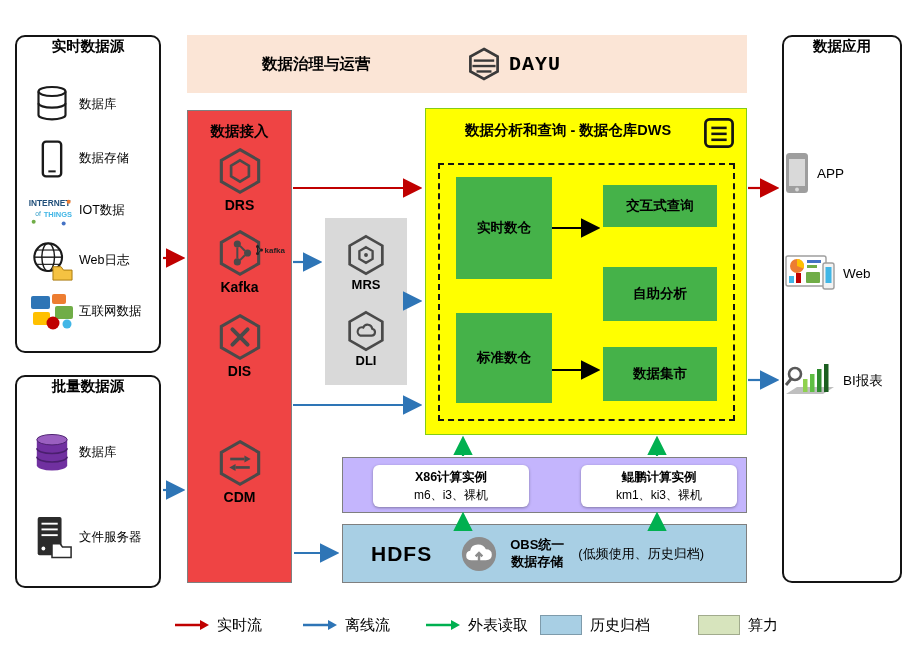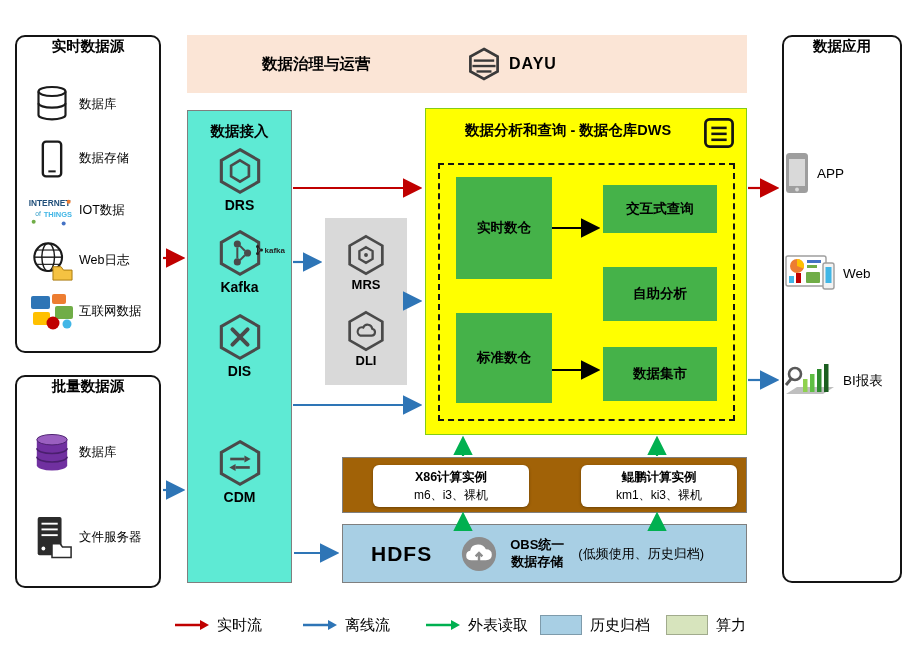--- a/index.html
+++ b/index.html
@@ -6,38 +6,38 @@
   .canvas{position:relative;width:914px;height:651px;background:#fff;overflow:hidden;
           font-family:"Liberation Sans","DejaVu Sans",sans-serif;color:#000;}
   .abs{position:absolute;}
   
   .panel{position:absolute;background:#fff;border:2px solid #141414;border-radius:10px;box-sizing:border-box;}
   .panel-title{text-align:center;font-weight:bold;font-size:14.5px;}
   .src-row{position:absolute;left:8px;right:4px;display:flex;align-items:center;}
   .src-ico{width:54px;display:flex;justify-content:center;align-items:center;flex:0 0 54px;}
   .src-label{font-size:12.5px;line-height:1.25;max-width:70px;}
   
-  .ingestion{position:absolute;background:#5eead4;border:1px solid #7f7f7f;box-sizing:border-box;}
+  .ingestion{position:absolute;background:#ef4444;border:1px solid #7f7f7f;box-sizing:border-box;}
   .ing-title{text-align:center;font-weight:bold;font-size:14.5px;padding-top:11px;}
   .ing-item{position:absolute;left:0;right:0;display:flex;flex-direction:column;align-items:center;}
   .ing-label{font-weight:bold;font-size:14px;margin-top:2px;}
   .kafka-badge{position:absolute;right:2px;top:14px;}
   
   .graybox{position:absolute;background:#d9d9d9;box-sizing:border-box;text-align:right;}
   .gray-item{position:absolute;left:0;right:0;display:flex;flex-direction:column;align-items:center;}
   .gray-label{font-weight:bold;font-size:13px;margin-top:1px;}
   
   .dws{position:absolute;background:#ffff00;border:1px solid #84cc16;box-sizing:border-box;}
   .dws-title{position:absolute;top:12px;left:4px;right:40px;text-align:center;font-weight:bold;font-size:14.5px;}
   .dws-doc{position:absolute;right:10px;top:7px;}
   .dashed{position:absolute;border:2px dashed #141414;box-sizing:border-box;}
   .green-box{position:absolute;background:#45b249;display:flex;align-items:center;justify-content:center;
              font-weight:bold;font-size:13.5px;box-sizing:border-box;}
   
-  .compute{position:absolute;background:#a16207;border:1px solid #7f7f7f;box-sizing:border-box;padding-left:28px;}
+  .compute{position:absolute;background:#c4b5fd;border:1px solid #7f7f7f;box-sizing:border-box;padding-left:28px;}
   .instance{position:absolute;background:#fff;border-radius:6px;box-shadow:0 1px 3px rgba(0,0,0,.35);
             text-align:center;padding:4px 6px;box-sizing:border-box;}
   .inst-t{font-weight:bold;font-size:12.5px;}
   .inst-s{font-size:12px;margin-top:1px;}
   
   .hdfs{position:absolute;background:#a8cfe4;border:1px solid #7f7f7f;box-sizing:border-box;
         display:flex;align-items:center;padding-left:28px;gap:12px;}
   .hdfs-label{font-weight:bold;font-size:21px;letter-spacing:1px;}
   .obs-ico{margin-left:16px;display:flex;}
   .obs-title{font-weight:bold;font-size:13px;line-height:1.3;text-align:center;}
@@ -58,21 +58,21 @@
 
   <div class="abs" style="left:187px;top:35px;width:560px;height:58px;background:#fbe5d6;">
     <span class="abs" style="left:75px;top:19px;font-weight:bold;font-size:15.5px;">数据治理与运营</span>
     <span class="abs" style="left:280px;top:12px;display:flex;align-items:center;gap:8px;">
       <svg width="34" height="34" viewBox="0 0 100 100">
         <polygon points="50,6 90,28 90,72 50,94 10,72 10,28" fill="none" stroke="#3a3a3a" stroke-width="8"></polygon>
         <line x1="20" y1="40" x2="80" y2="40" stroke="#3a3a3a" stroke-width="7"></line>
         <line x1="16" y1="56" x2="84" y2="56" stroke="#3a3a3a" stroke-width="7"></line>
         <line x1="28" y1="72" x2="72" y2="72" stroke="#3a3a3a" stroke-width="7"></line>
       </svg>
-      <b style="font-size:16px;letter-spacing:1px;">DAYU</b>
+      <b style="font-size:20px;letter-spacing:1px;font-family:Liberation Mono, monospace;">DAYU</b>
     </span>
   </div>
 
   <div class="panel" style="left:15px;top:35px;width:146px;height:318px;">
     <div class="panel-title">实时数据源</div>
 
     <div class="src-row" style="top:44px;height:48px;">
       <span class="src-ico">
         <svg width="36" height="42" viewBox="0 0 40 44">
           <ellipse cx="20" cy="7" rx="15" ry="5" fill="none" stroke="#1a1a1a" stroke-width="2.4"></ellipse>
@@ -252,21 +252,21 @@
     </span>
     <div class="dashed" style="left:12px;top:54px;width:297px;height:258px;"></div>
 
     <div class="green-box" style="left:30px;top:68px;width:96px;height:102px;">
       <span>实时数仓</span>
     </div>
     <div class="green-box" style="left:30px;top:204px;width:96px;height:90px;">
       <span>标准数仓</span>
     </div>
 
-    <div class="green-box" style="left:177px;top:76px;width:114px;height:48px;">
+    <div class="green-box" style="left:177px;top:76px;width:114px;height:42px;">
       <span>交互式查询</span>
     </div>
     <div class="green-box" style="left:177px;top:158px;width:114px;height:54px;">
       <span>自助分析</span>
     </div>
     <div class="green-box" style="left:177px;top:238px;width:114px;height:54px;">
       <span>数据集市</span>
     </div>
   </div>
 
@@ -394,18 +394,18 @@
     <svg width="34" height="12">
       <line x1="0" y1="6" x2="25" y2="6" stroke="#00b050" stroke-width="2.5"></line>
       <polygon points="25,1 34,6 25,11" fill="#00b050"></polygon>
     </svg>
     <span>外表读取</span>
   </div>
   <div class="legend-item" style="left:540px;">
     <span class="legend-swatch" style="background:#a8cfe4;"></span>
     <span>历史归档</span>
   </div>
-  <div class="legend-item" style="left:666px;">
+  <div class="legend-item" style="left:698px;">
     <span class="legend-swatch" style="background:#d7e4bd;"></span>
     <span>算力</span>
   </div>
 
 </div>
 
 </body></html>

